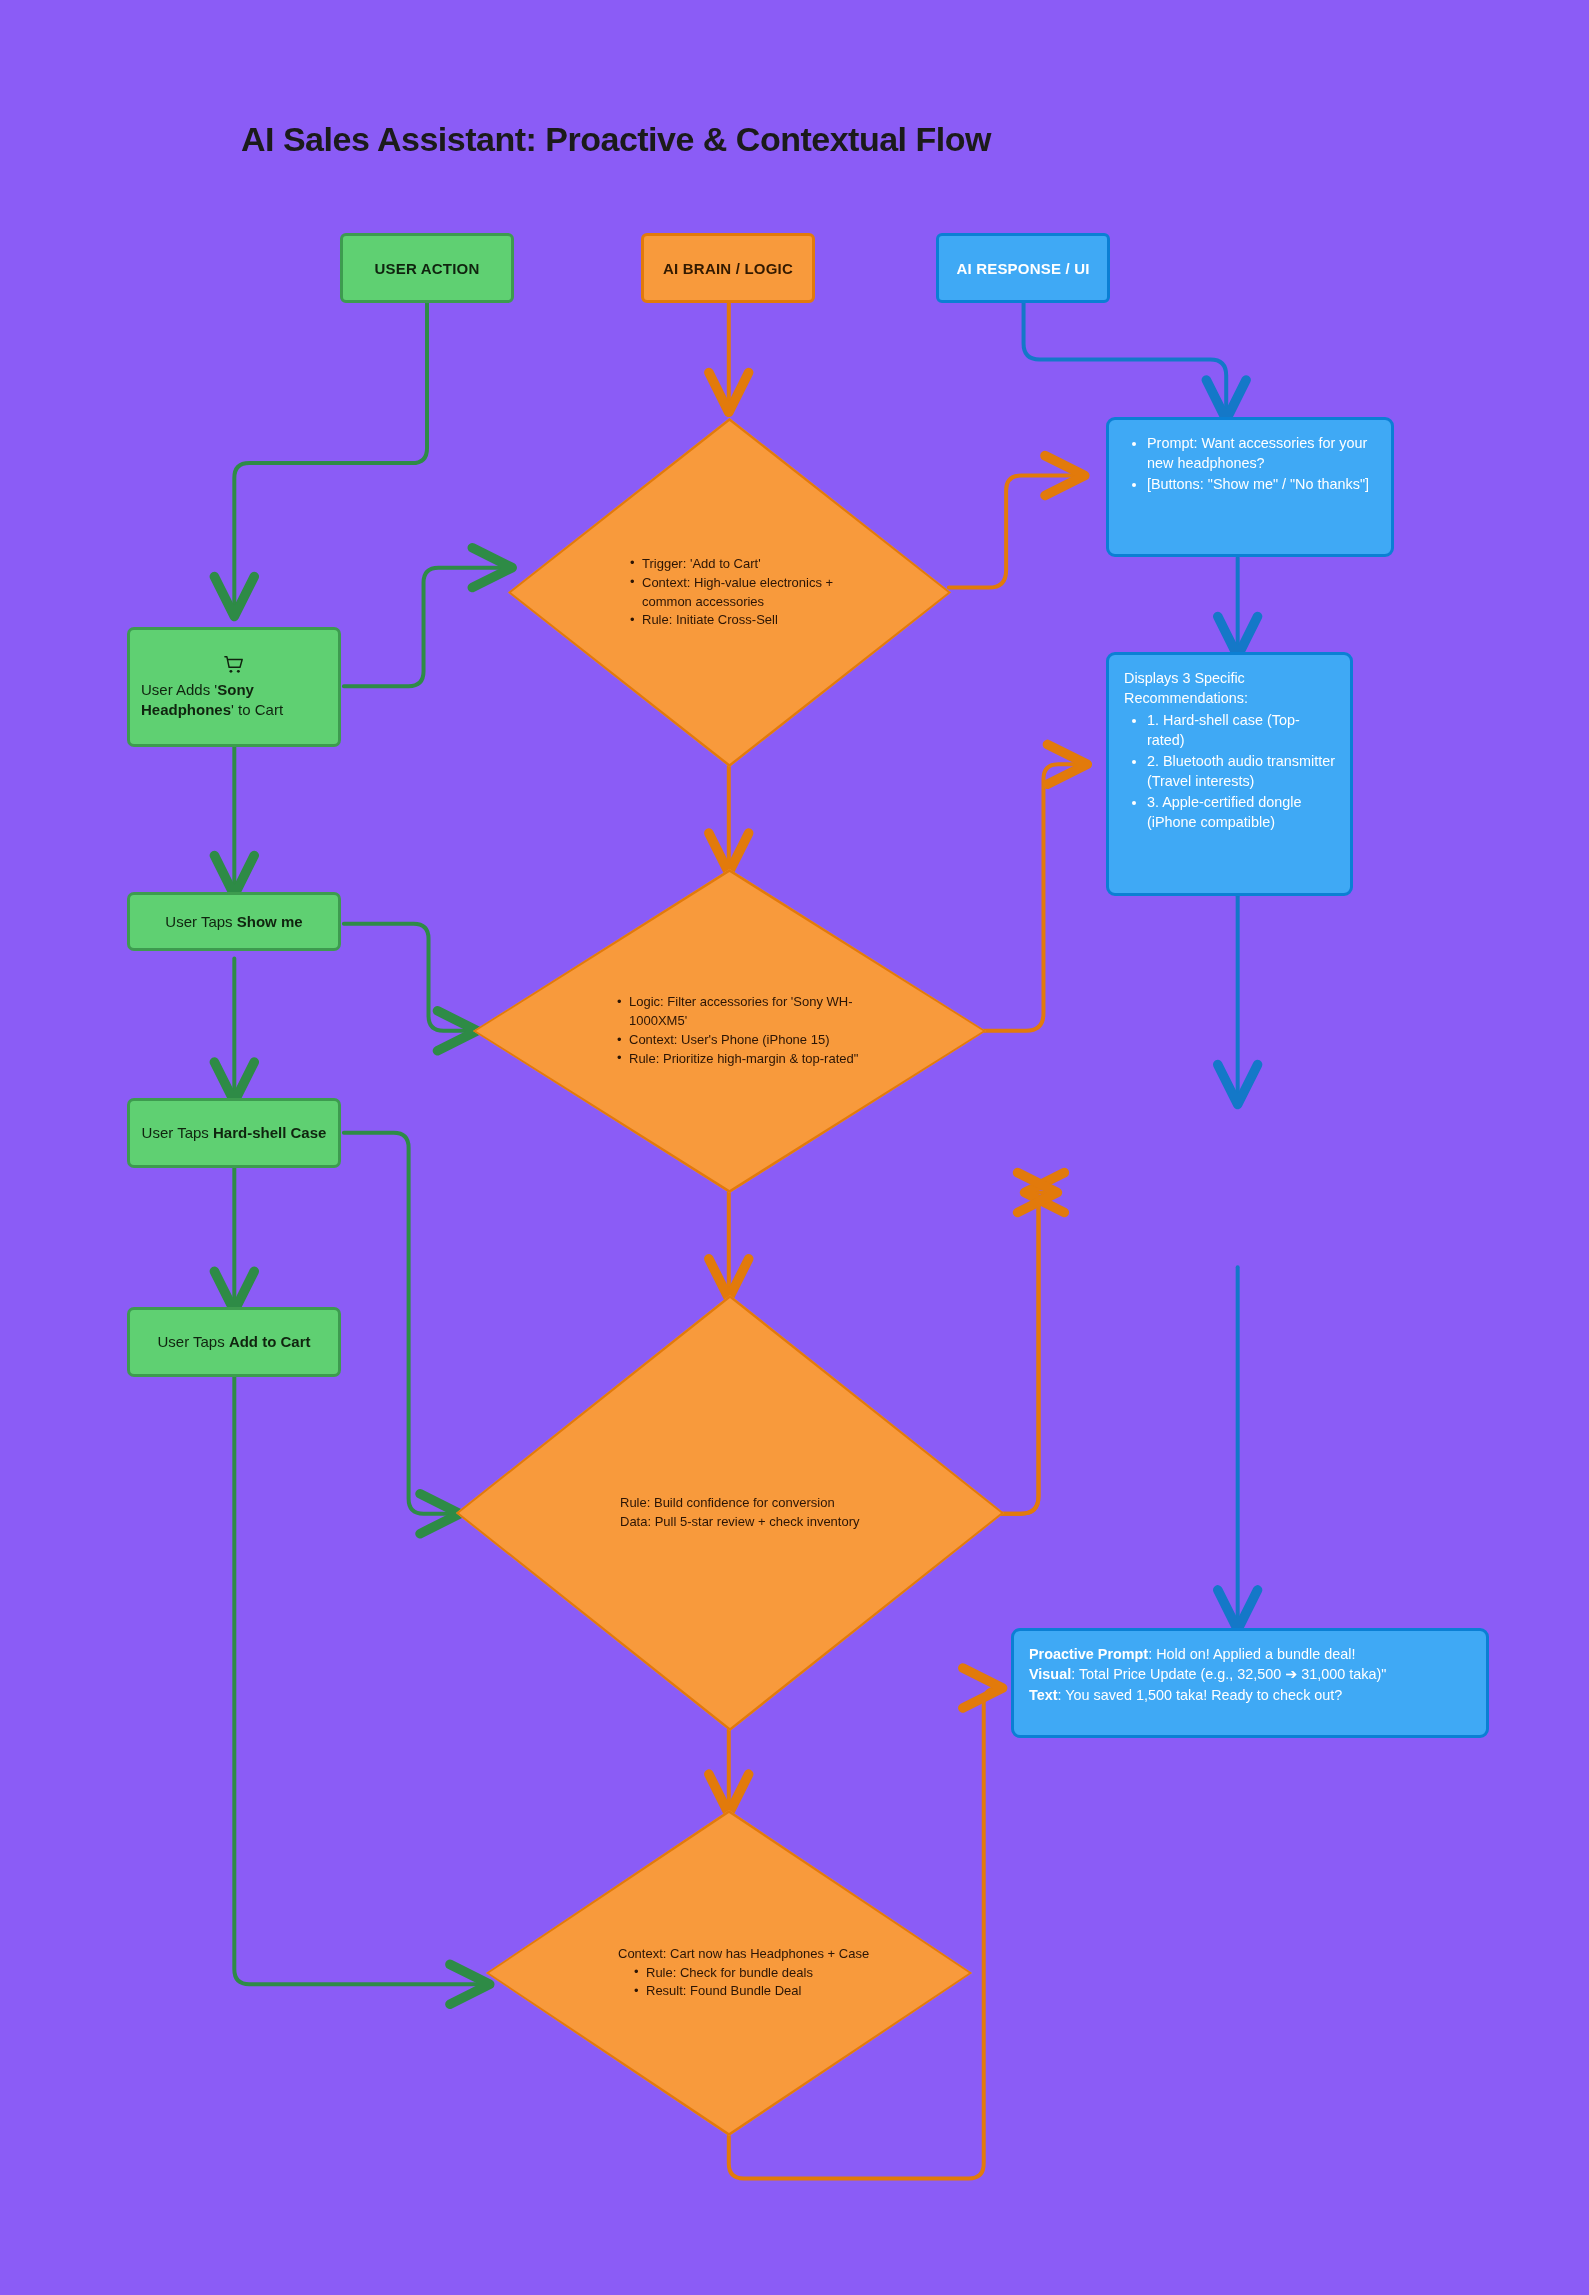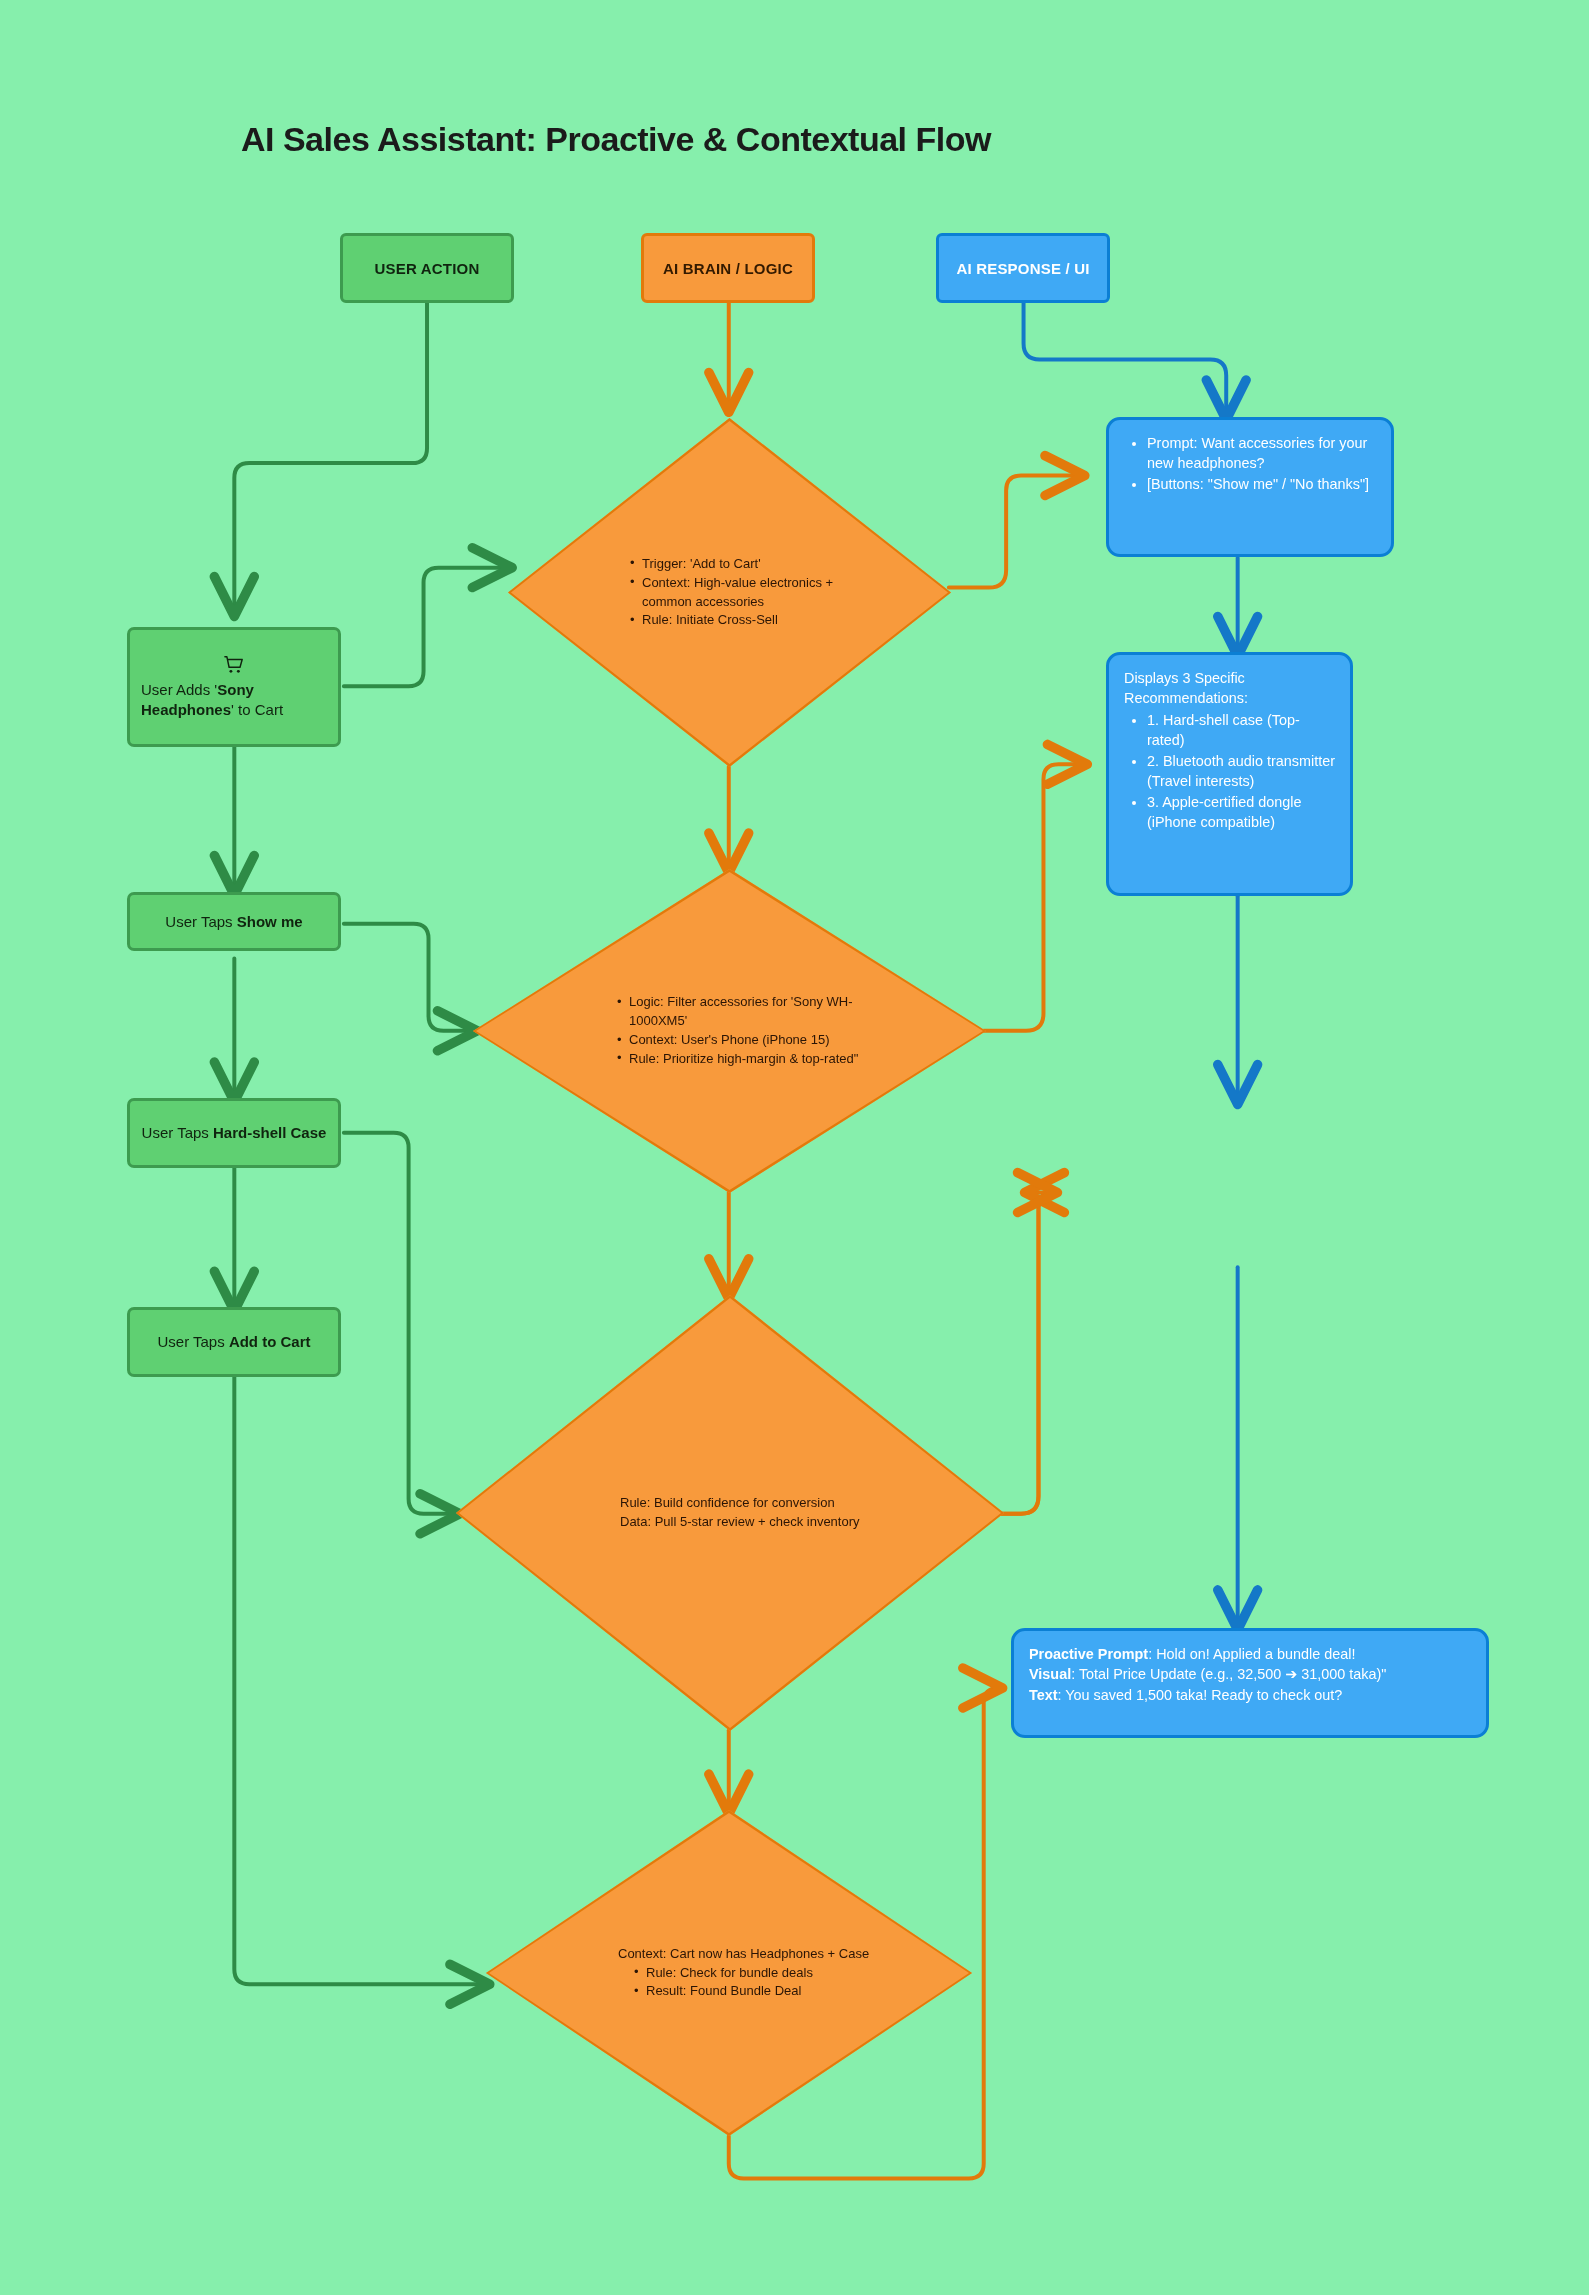--- a/index.html
+++ b/index.html
@@ -1,17 +1,17 @@
 <!DOCTYPE html>
 <html style="font-size:8px"><head>
 <meta charset="utf-8">
 <style>
   html,body{margin:0;padding:0;background:#fdfdfd;}
   body{font-family:"Liberation Sans",sans-serif;}
-  #canvas{position:relative;width:1590px;height:2295px;background:#86efac;overflow:hidden;}
+  #canvas{position:relative;width:1590px;height:2295px;background:#8b5cf6;overflow:hidden;}
 
   #title{
     position:absolute;left:241px;top:120px;
     font-size:34px;font-weight:bold;color:#1b1b1b;
     letter-spacing:-0.5px;white-space:nowrap;
   }
 
   svg#wires{position:absolute;left:0;top:0;width:1590px;height:2295px;}
 
   .node{position:absolute;box-sizing:border-box;}
@@ -32,21 +32,21 @@
     box-sizing:border-box;display:flex;flex-direction:column;
     align-items:center;justify-content:center;
     color:#10240f;font-size:15px;line-height:1.28;
     padding:5px 11px;
   }
   .gbox b{font-weight:bold;}
   .cart-glyph{font-size:20px;line-height:1;margin-bottom:2px;}
 
   
   .bbox{
-    background:#3FA9F5;border:3.5px solid #0B7FD4;border-radius:14px;
+    background:#3FA9F5;border:3.5px solid #0B7FD4;border-radius:9px;
     box-sizing:border-box;color:#ffffff;font-size:14.4px;line-height:1.42;
     padding:13px 15px;
   }
   .bbox ul{margin:0;padding-left:23px;}
   .bbox li{margin:0;}
   .bbox .lead{margin:0 0 1px 0;}
   .bbox .row{margin:0;}
   .bbox b{font-weight:bold;}
 
   

